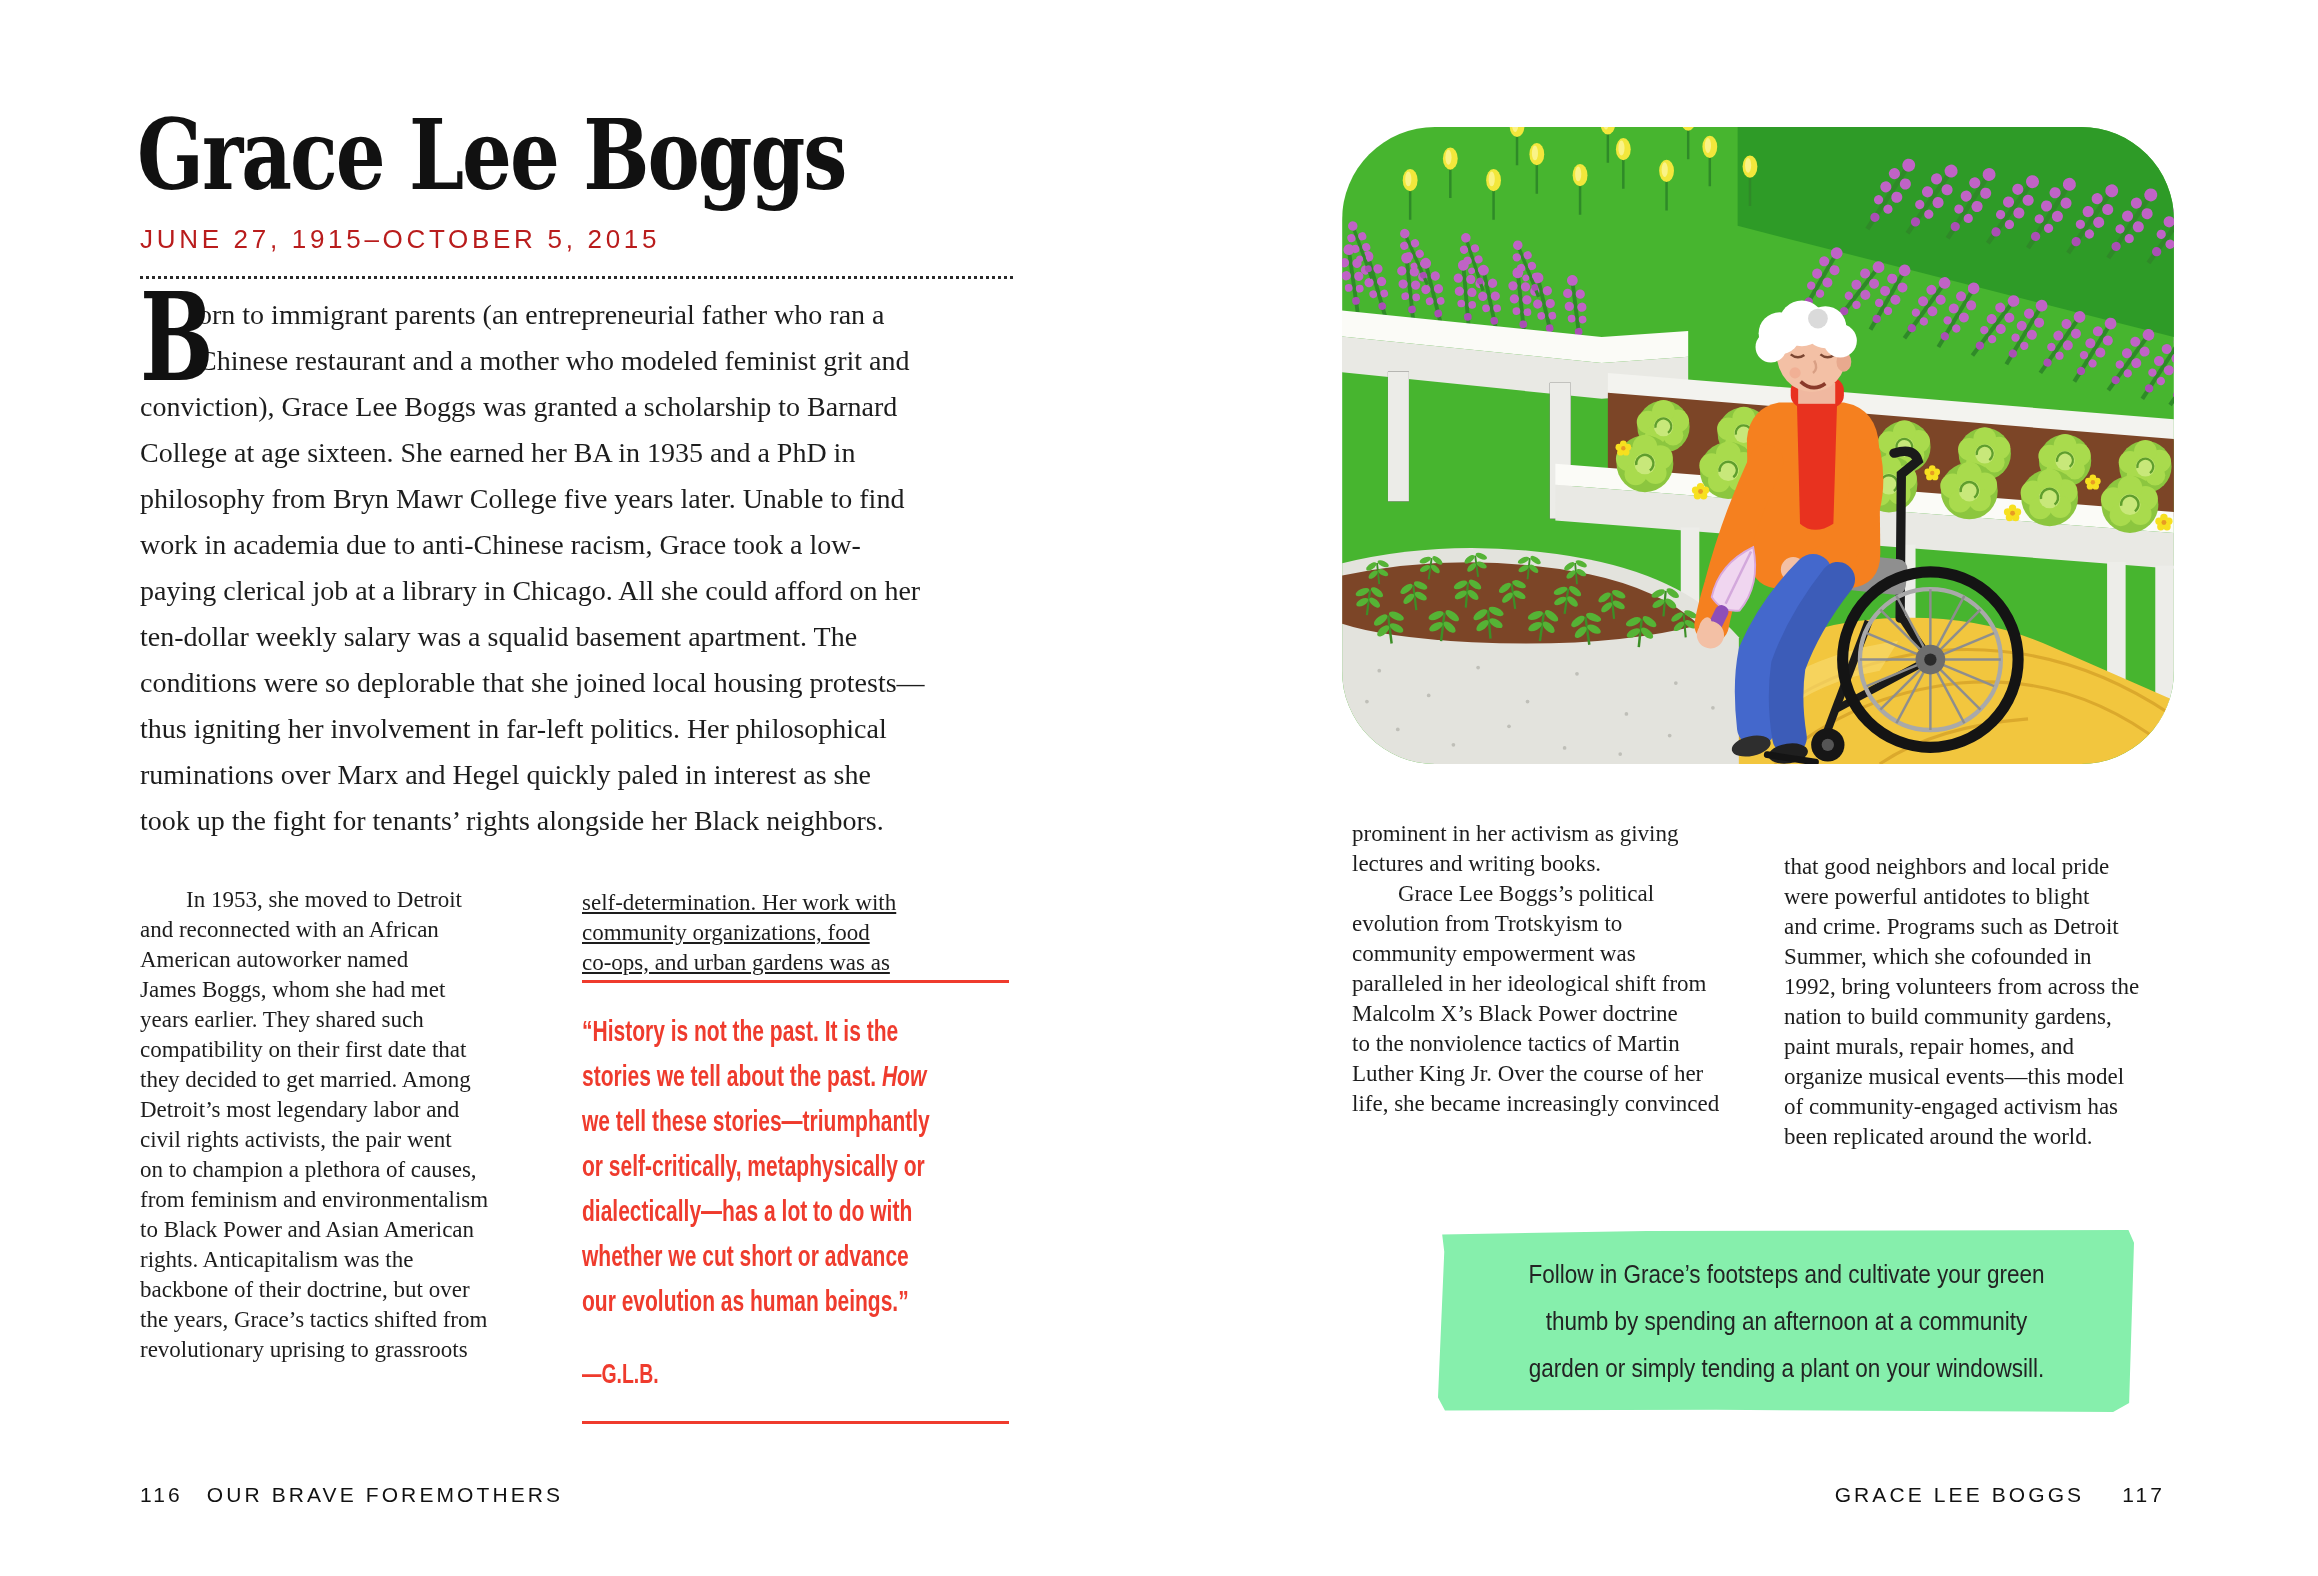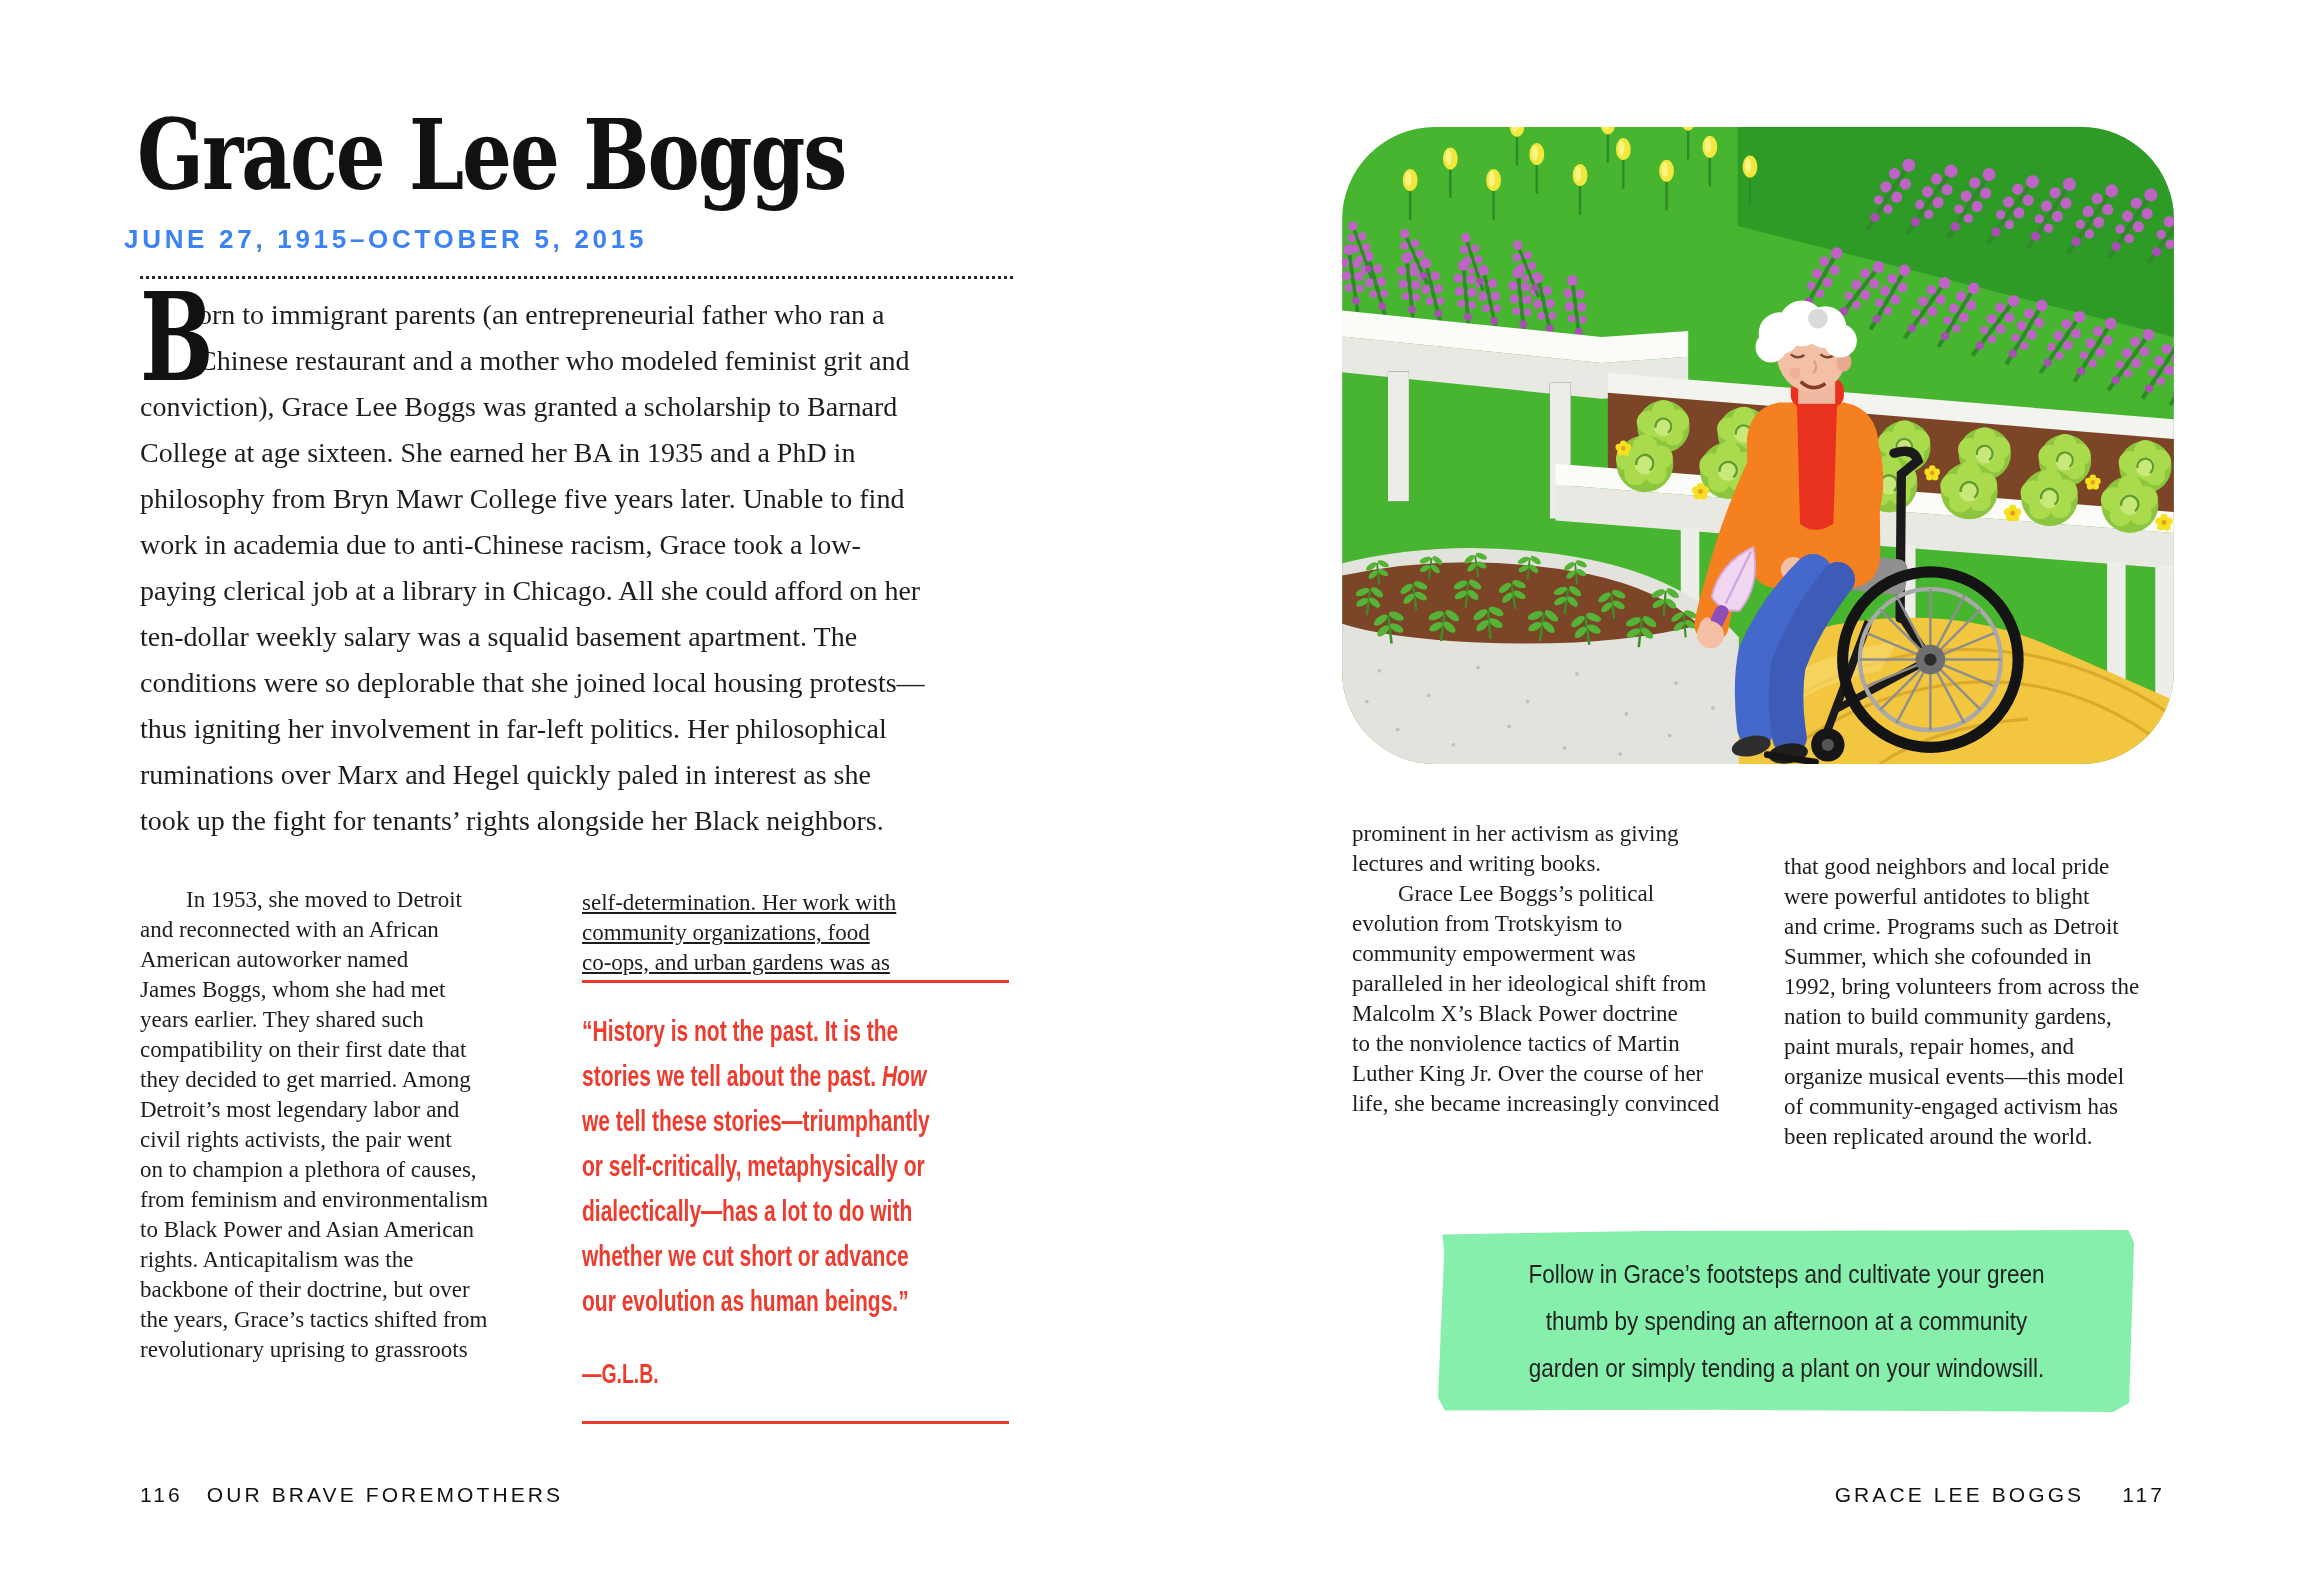--- a/index.html
+++ b/index.html
@@ -4,22 +4,22 @@
 <style>
   html,body{margin:0;padding:0;background:#ffffff;}
   .spread{position:relative;width:2270px;height:1577px;background:#ffffff;overflow:hidden;
           font-family:"Liberation Serif",serif;color:#1d1d1d;}
   .abs{position:absolute;}
 
   
   .title{left:137px;top:104px;margin:0;font-family:"DejaVu Serif",serif;font-weight:700;
          font-size:98px;line-height:1.05;letter-spacing:-2.5px;color:#111;
          transform:scaleX(.80);transform-origin:left top;white-space:nowrap;}
-  .dates{left:124px;top:224px;font-family:"Liberation Sans",sans-serif;font-weight:700;
-         font-size:26px;letter-spacing:3.7px;color:#3b82f6;white-space:nowrap;}
+  .dates{left:140px;top:224px;font-family:"Liberation Sans",sans-serif;font-weight:400;
+         font-size:26px;letter-spacing:3.7px;color:#b91c1c;white-space:nowrap;}
   .dotted-rule{left:140px;top:276px;width:873px;height:0;border-top:3.7px dotted #2a2a2a;}
   .intro{left:140px;top:292px;width:884px;font-size:28px;line-height:46px;white-space:pre-line;}
   .dropcap{float:left;width:48px;margin-right:10px;font-family:"DejaVu Serif",serif;
            font-weight:700;font-size:121px;line-height:92px;color:#111;
            transform:scaleX(.72);transform-origin:left bottom;}
   .colsmall{font-size:23px;line-height:30px;white-space:pre-line;margin-top:24px;}
   .col1{left:140px;top:861px;width:433px;}
   .col2{left:582px;top:864px;width:433px;text-decoration:underline;}
   .redrule{height:3.1px;background:#ef3b2d;}
   .rule1{left:582px;top:980px;width:427px;}

